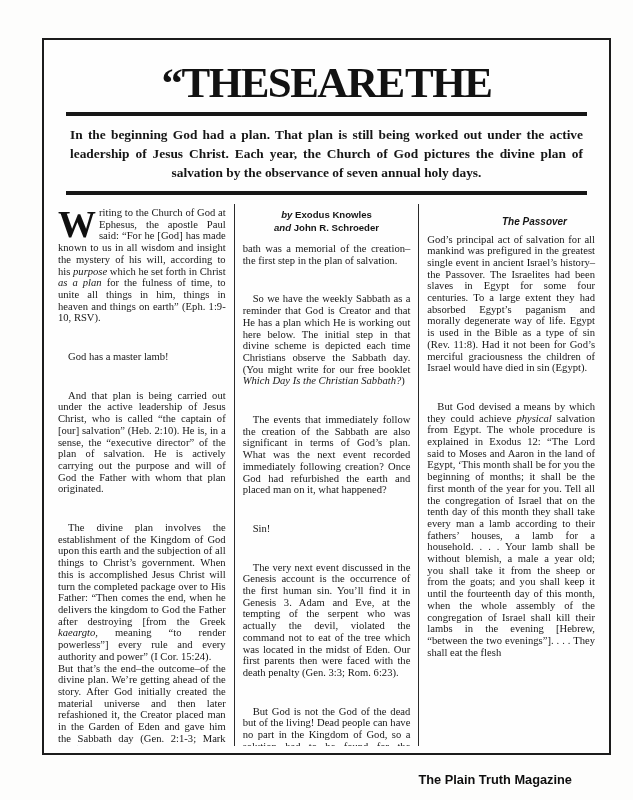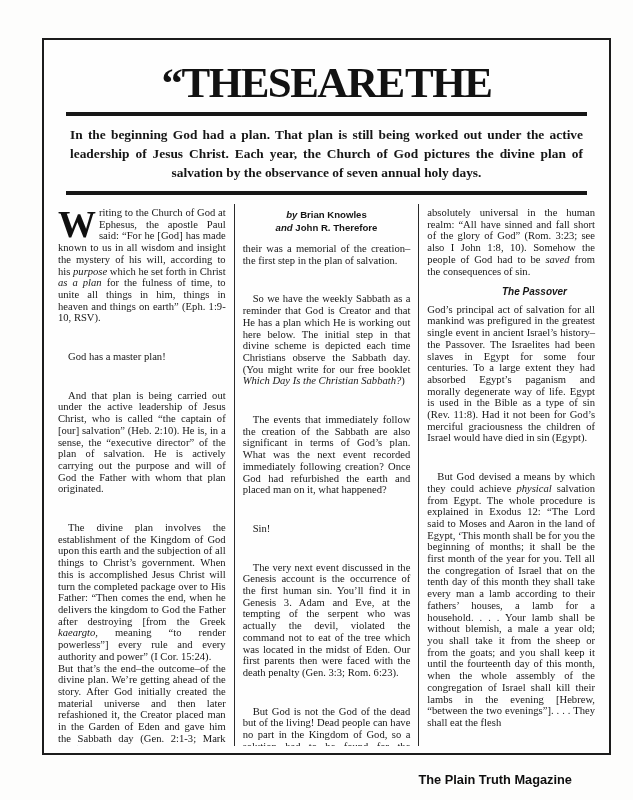--- a/index.html
+++ b/index.html
@@ -115,39 +115,38 @@
 
     <div class="rule"></div>
 
     <p class="intro">In the beginning God had a plan. That plan is still being worked out under the active leadership of Jesus Christ. Each year, the Church of God pictures the divine plan of salvation by the observance of seven annual holy days.</p>
 
     <div class="rule"></div>
 
     <div class="columns">
       <div class="col" id="col-0">
           <p class="para"><span class="dropcap">W</span><span>riting to the Church of God at Ephesus, the apostle Paul said: “For he [God] has made known to us in all wisdom and insight the mystery of his will, according to his </span><i>purpose</i><span> which he set forth in Christ </span><i>as a plan</i><span> for the fulness of time, to unite all things in him, things in heaven and things on earth” (Eph. 1:9-10, RSV).</span></p>
-          <p class="para indent"><span>God has a master plan!</span></p>
+          <p class="para indent"><span>God has a master lamb!</span></p>
           <p class="para indent"><span>And that plan is being carried out under the active leadership of Jesus Christ, who is called “the captain of [our] salvation” (Heb. 2:10). He is, in a sense, the “executive director” of the plan of salvation. He is actively carrying out the purpose and will of God the Father with whom that plan originated.</span></p>
           <p class="para indent"><span>The divine plan involves the establishment of the Kingdom of God upon this earth and the subjection of all things to Christ’s government. When this is accomplished Jesus Christ will turn the completed package over to His Father: “Then comes the end, when he delivers the kingdom to God the Father after destroying [from the Greek </span><i>kaeargto</i><span>, meaning “to render powerless”] every rule and every authority and power” (I Cor. 15:24).</span></p>
           <p class="para"><span>But that’s the end–the outcome–of the divine plan. We’re getting ahead of the story. After God initially created the material universe and then later refashioned it, the Creator placed man in the Garden of Eden and gave him the Sabbath day (Gen. 2:1-3; Mark 2:27). The Sab-</span></p>
         </div>
       <div class="col col-mid" id="col-1">
           <div class="byline">
-            <div><i>by </i><span>Brian Knowles</span></div>
-            <div><i>and </i><span>John R. Therefore</span></div>
+            <div><i>by </i><span>Exodus Knowles</span></div>
+            <div><i>and </i><span>John R. Schroeder</span></div>
           </div>
-          <p class="para"><span>their was a memorial of the creation–the first step in the plan of salvation.</span></p>
+          <p class="para"><span>bath was a memorial of the creation–the first step in the plan of salvation.</span></p>
           <p class="para indent"><span>So we have the weekly Sabbath as a reminder that God is Creator and that He has a plan which He is working out here below. The initial step in that divine scheme is depicted each time Christians observe the Sabbath day. (You might write for our free booklet </span><i>Which Day Is the Christian Sabbath?</i><span>)</span></p>
           <p class="para indent"><span>The events that immediately follow the creation of the Sabbath are also significant in terms of God’s plan. What was the next event recorded immediately following creation? Once God had refurbished the earth and placed man on it, what happened?</span></p>
           <p class="para indent"><span>Sin!</span></p>
           <p class="para indent"><span>The very next event discussed in the Genesis account is the occurrence of the first human sin. You’ll find it in Genesis 3. Adam and Eve, at the tempting of the serpent who was actually the devil, violated the command not to eat of the tree which was located in the midst of Eden. Our first parents then were faced with the death penalty (Gen. 3:3; Rom. 6:23).</span></p>
           <p class="para indent"><span>But God is not the God of the dead but of the living! Dead people can have no part in the Kingdom of God, so a solution had to be found for the problem of sin. Adam and Eve were the prototypes of all humanity to follow. As they went, so went the world: “Therefore as sin came into the world through one man and death through sin, and so death spread to all men because all men sinned . . .” (Rom. 5:12). Sin is</span></p>
         </div>
       <div class="col" id="col-2">
-          <p class="para"><span>absolutely universal in the human realm: “All have sinned and fall short of the glory of God” (Rom. 3:23; see also I John 1:8, 10). Somehow the people of God had to be </span><i>saved</i><span> from the consequences of sin.</span></p>
           <h3 class="subhead">The Passover</h3>
           <p class="para"><span>God’s principal act of salvation for all mankind was prefigured in the greatest single event in ancient Israel’s history–the Passover. The Israelites had been slaves in Egypt for some four centuries. To a large extent they had absorbed Egypt’s paganism and morally degenerate way of life. Egypt is used in the Bible as a type of sin (Rev. 11:8). Had it not been for God’s merciful graciousness the children of Israel would have died in sin (Egypt).</span></p>
           <p class="para indent"><span>But God devised a means by which they could achieve </span><i>physical</i><span> salvation from Egypt. The whole procedure is explained in Exodus 12: “The Lord said to Moses and Aaron in the land of Egypt, ‘This month shall be for you the beginning of months; it shall be the first month of the year for you. Tell all the congregation of Israel that on the tenth day of this month they shall take every man a lamb according to their fathers’ houses, a lamb for a household. . . . Your lamb shall be without blemish, a male a year old; you shall take it from the sheep or from the goats; and you shall keep it until the fourteenth day of this month, when the whole assembly of the congregation of Israel shall kill their lambs in the evening [Hebrew, “between the two evenings”]. . . . They shall eat the flesh</span></p>
         </div>
     </div>
 
   </div>
 
   <div class="footer">The Plain Truth Magazine</div>
 </div>

